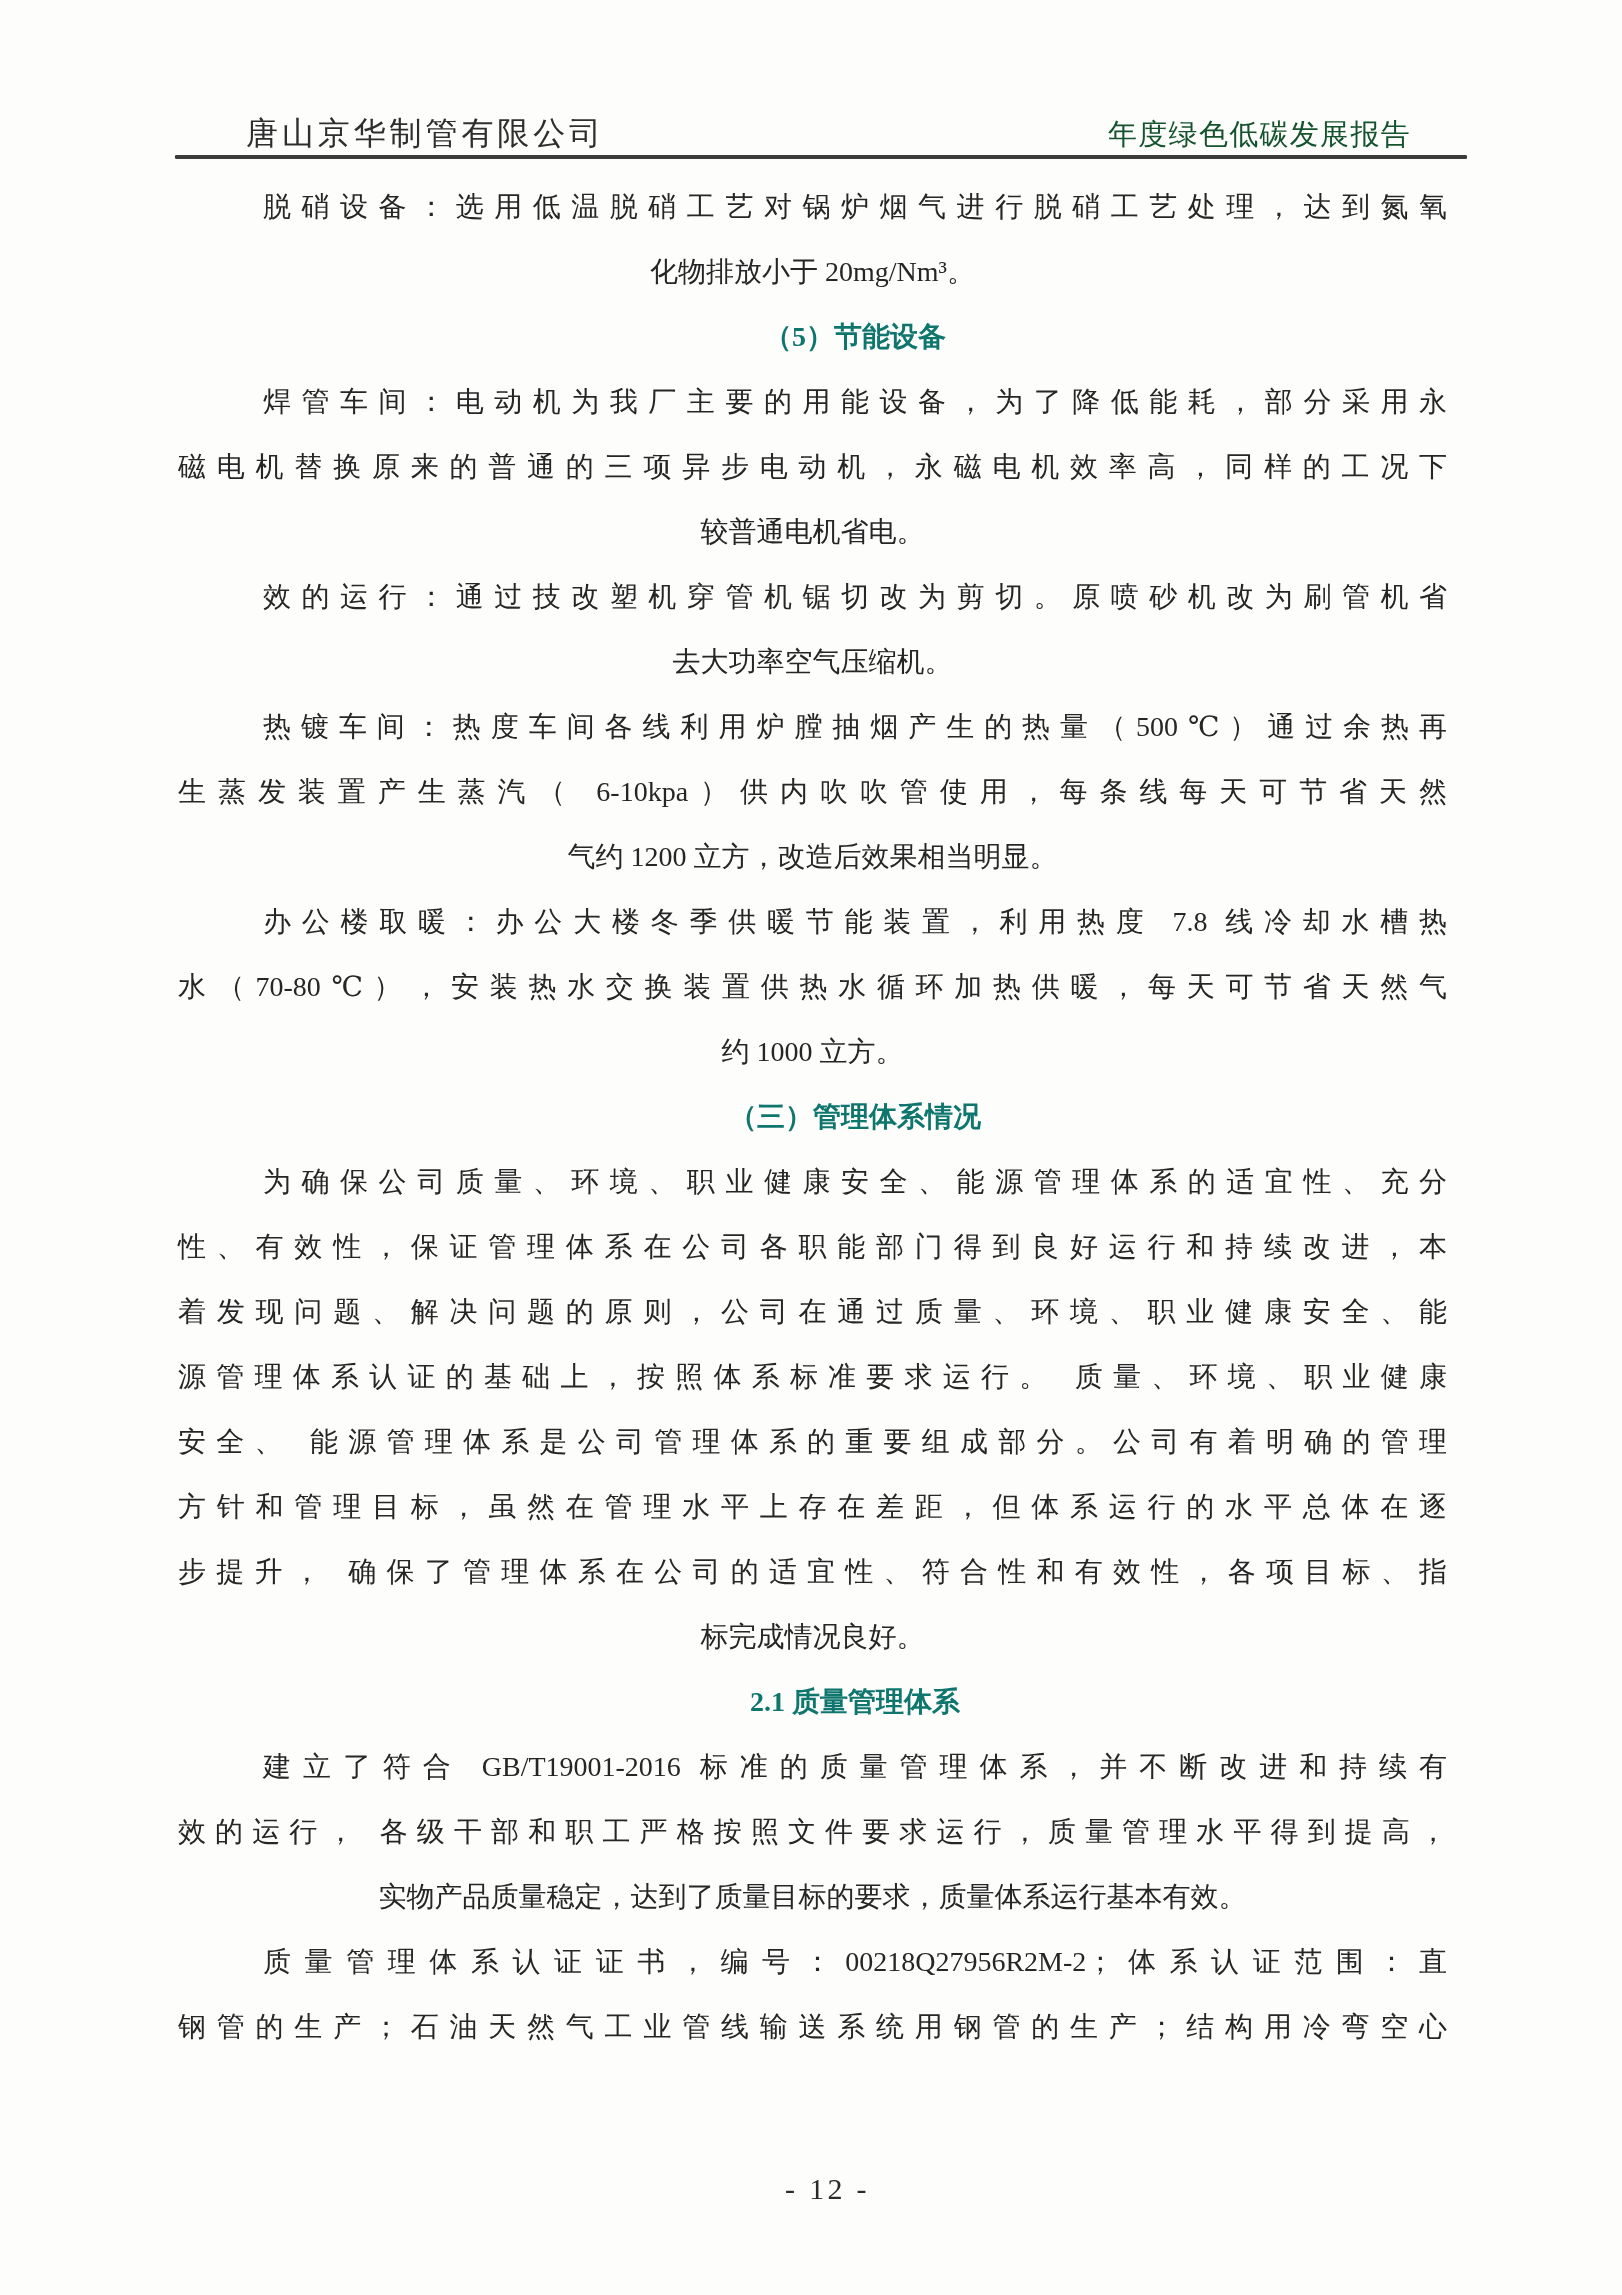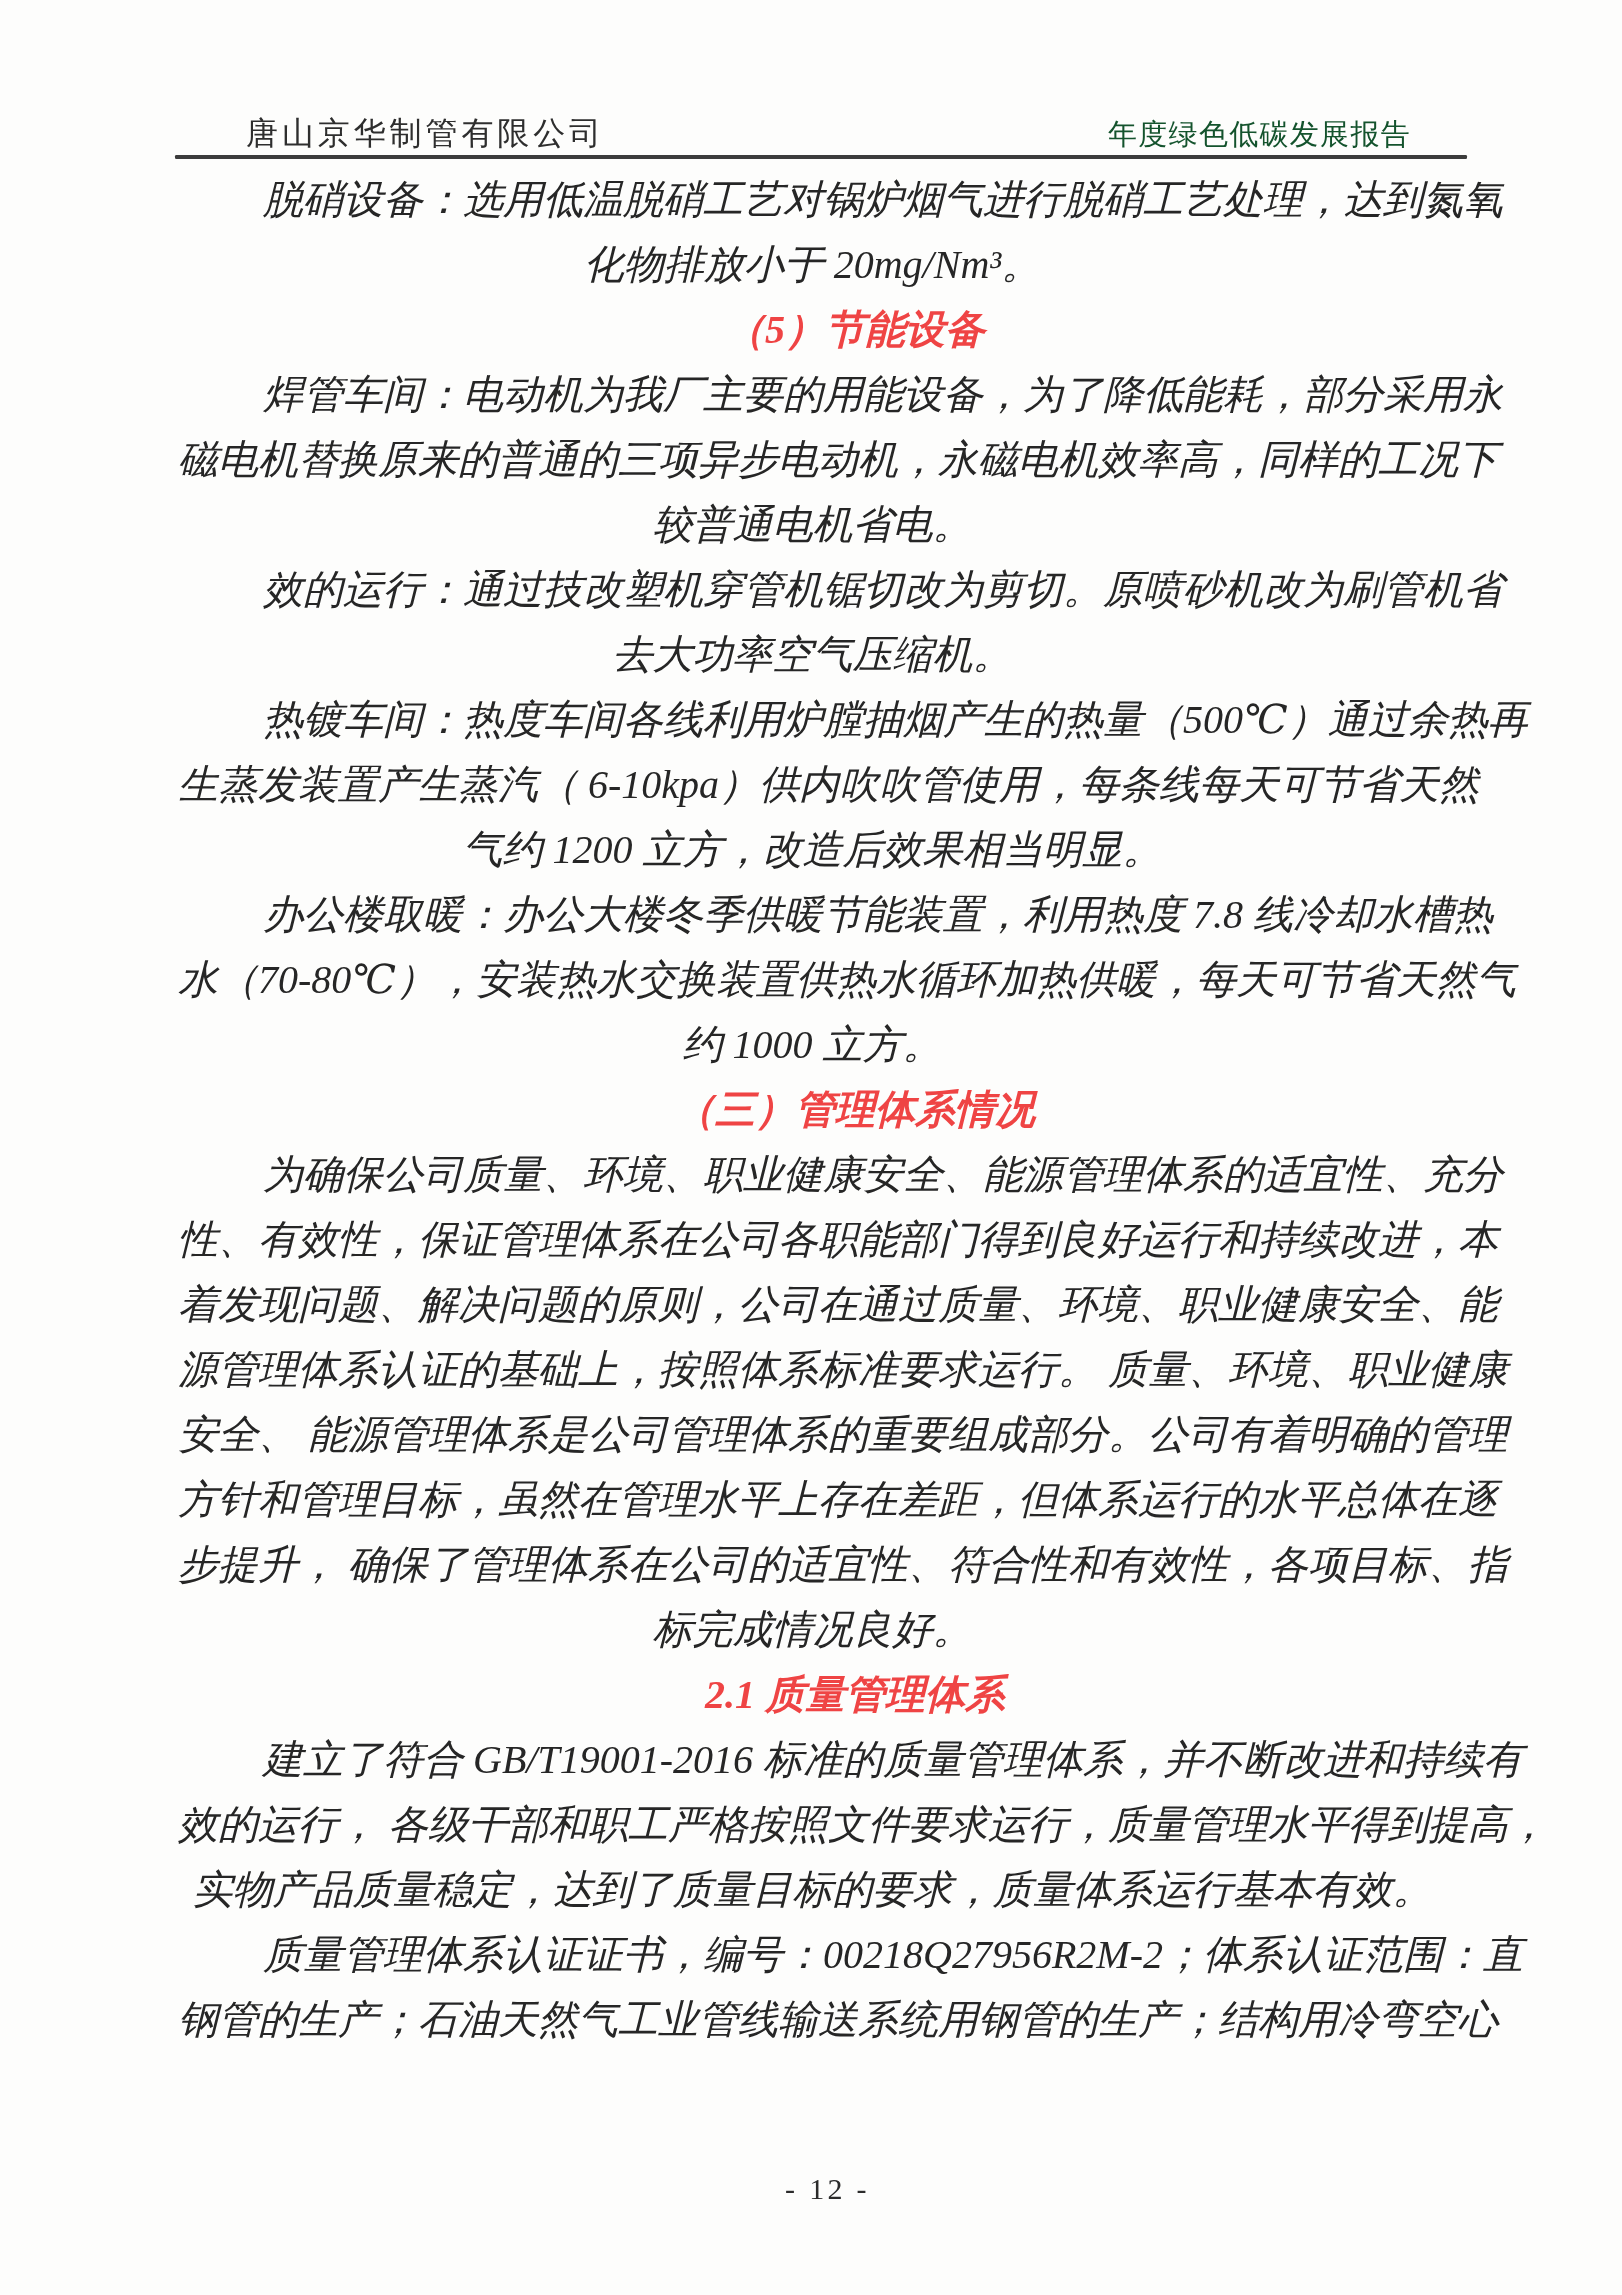--- a/index.html
+++ b/index.html
@@ -47,40 +47,39 @@
     top: 155px;
     width: 1292px;
     height: 3.9px;
     background: #3c3c3c;
     border-radius: 1.3px;
   }
   
   .bodytext {
     position: absolute;
     left: 178px;
-    top: 167px;
+    top: 174px;
     width: 1269px;
-    font-size: 40px;
+    font-size: 28px;
     line-height: 65px;
-    font-style: italic;
   }
   .line {
     white-space: nowrap;
     text-align: center;
   }
   .line.fill {
     text-align: justify;
     text-align-last: justify;
   }
   .line.ind {
     text-indent: 85px;
   }
   .line.bold {
     font-weight: bold;
-    color: #ef4444;
+    color: #0f766e;
   }
   
   .footer {
     position: absolute;
     left: 16px;
     top: 2174px;
     width: 1623px;
     text-align: center;
     font-size: 30px;
     line-height: 1;

